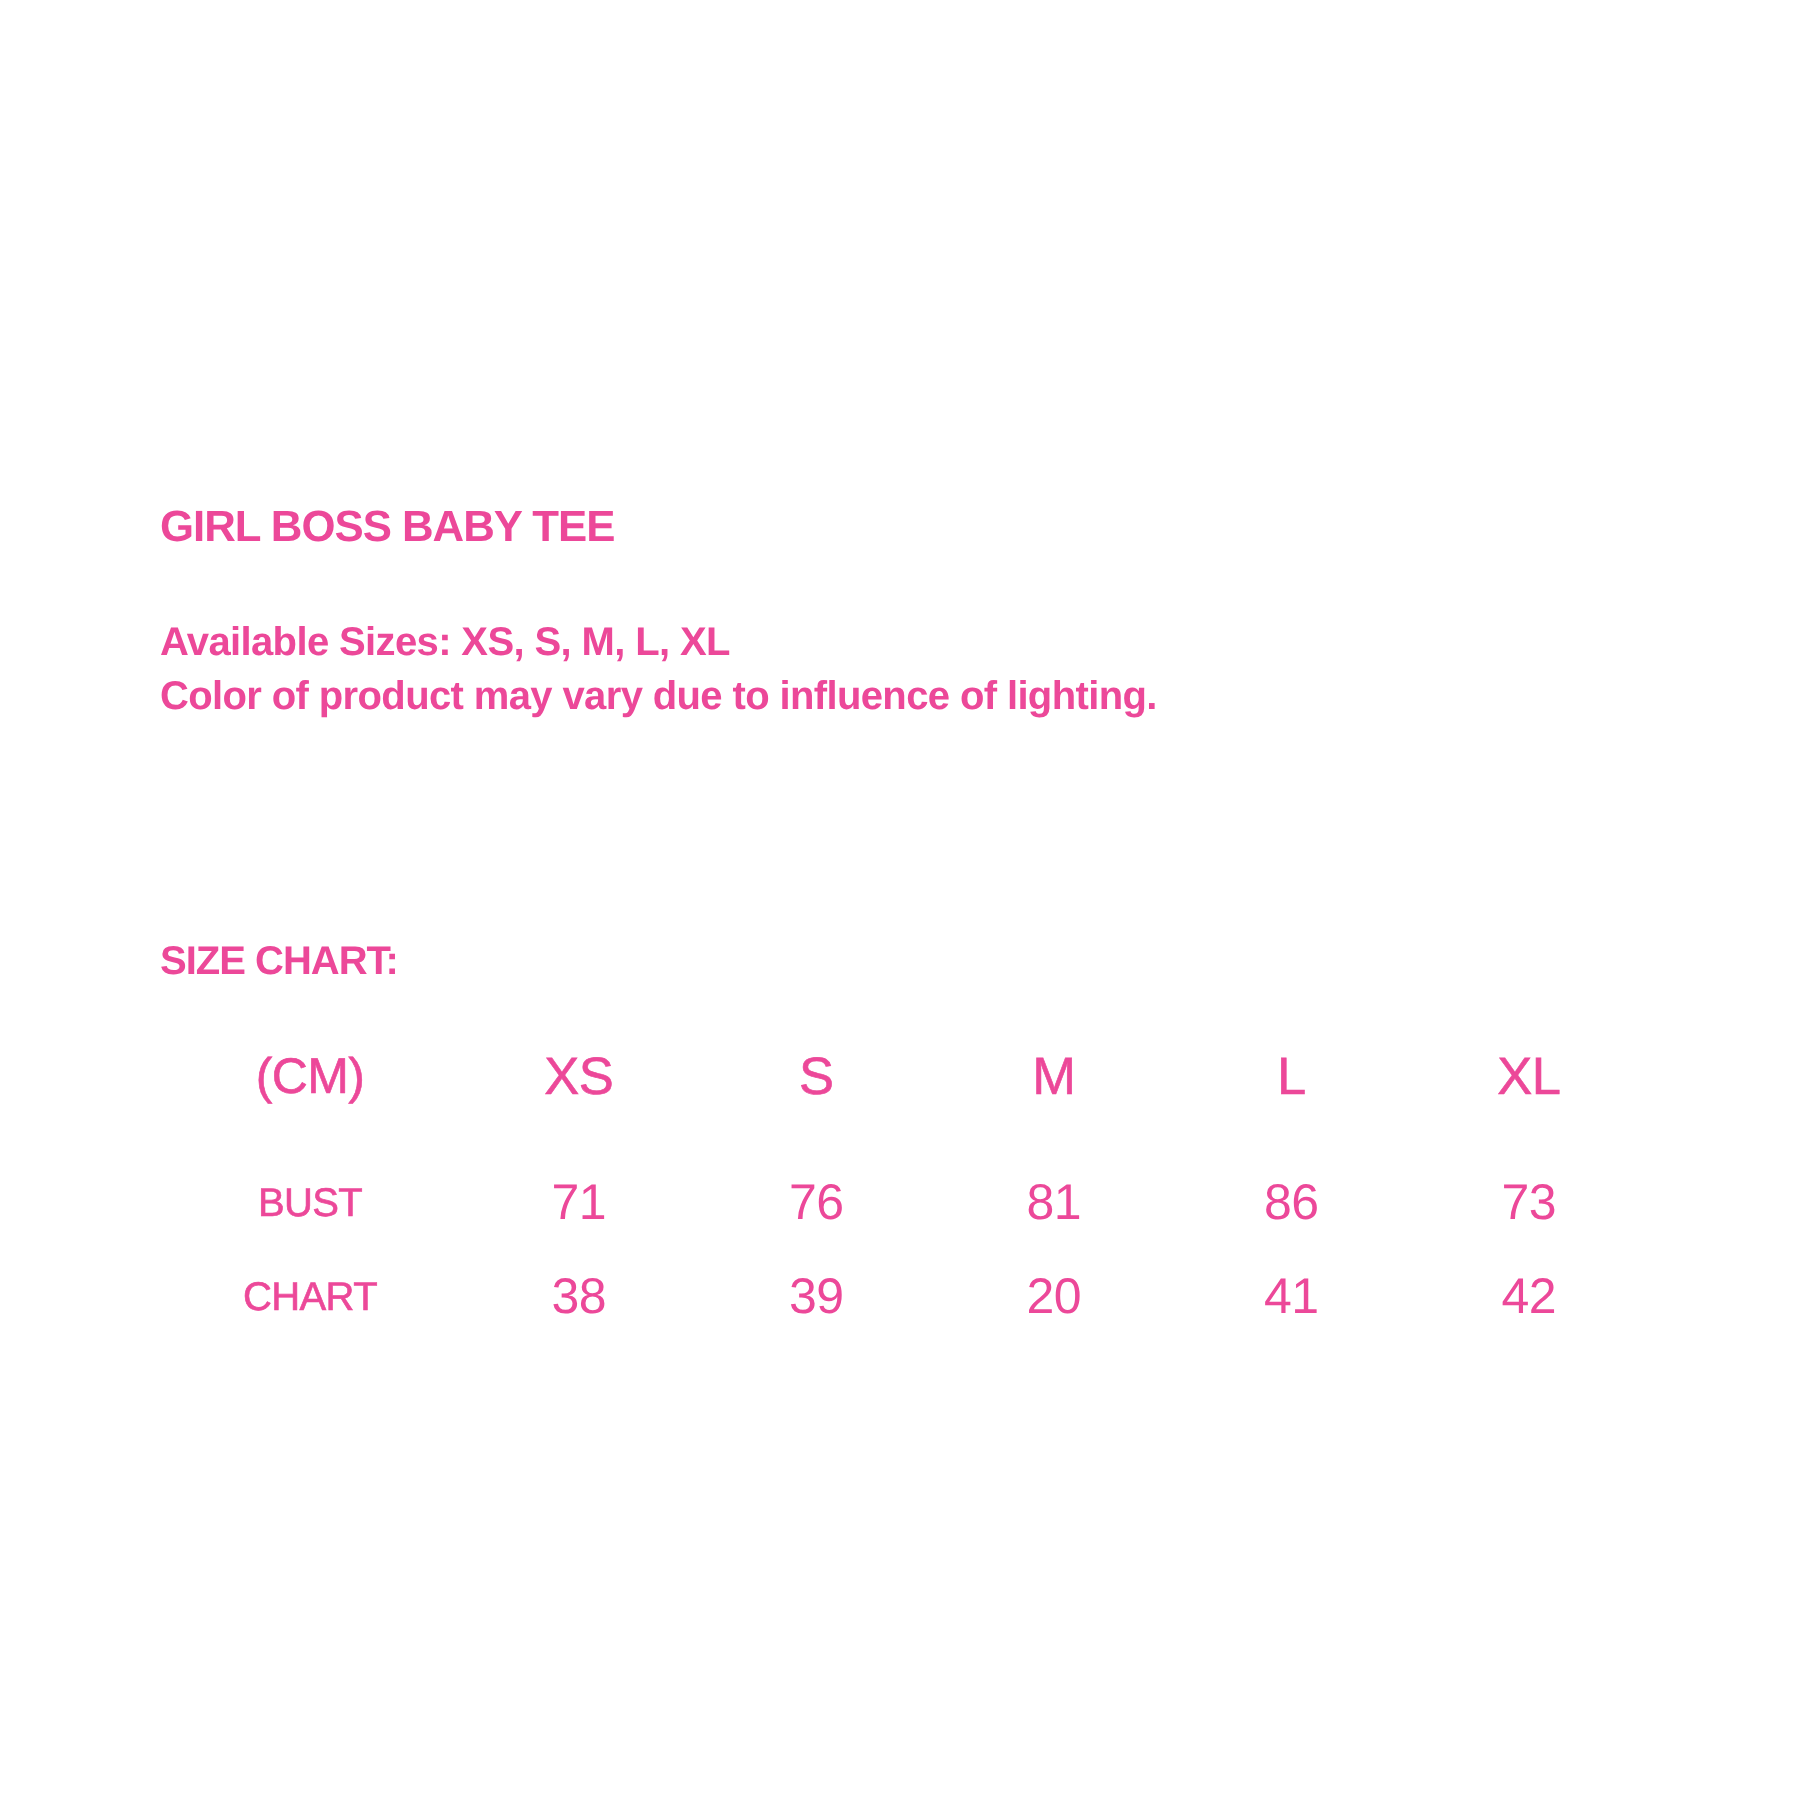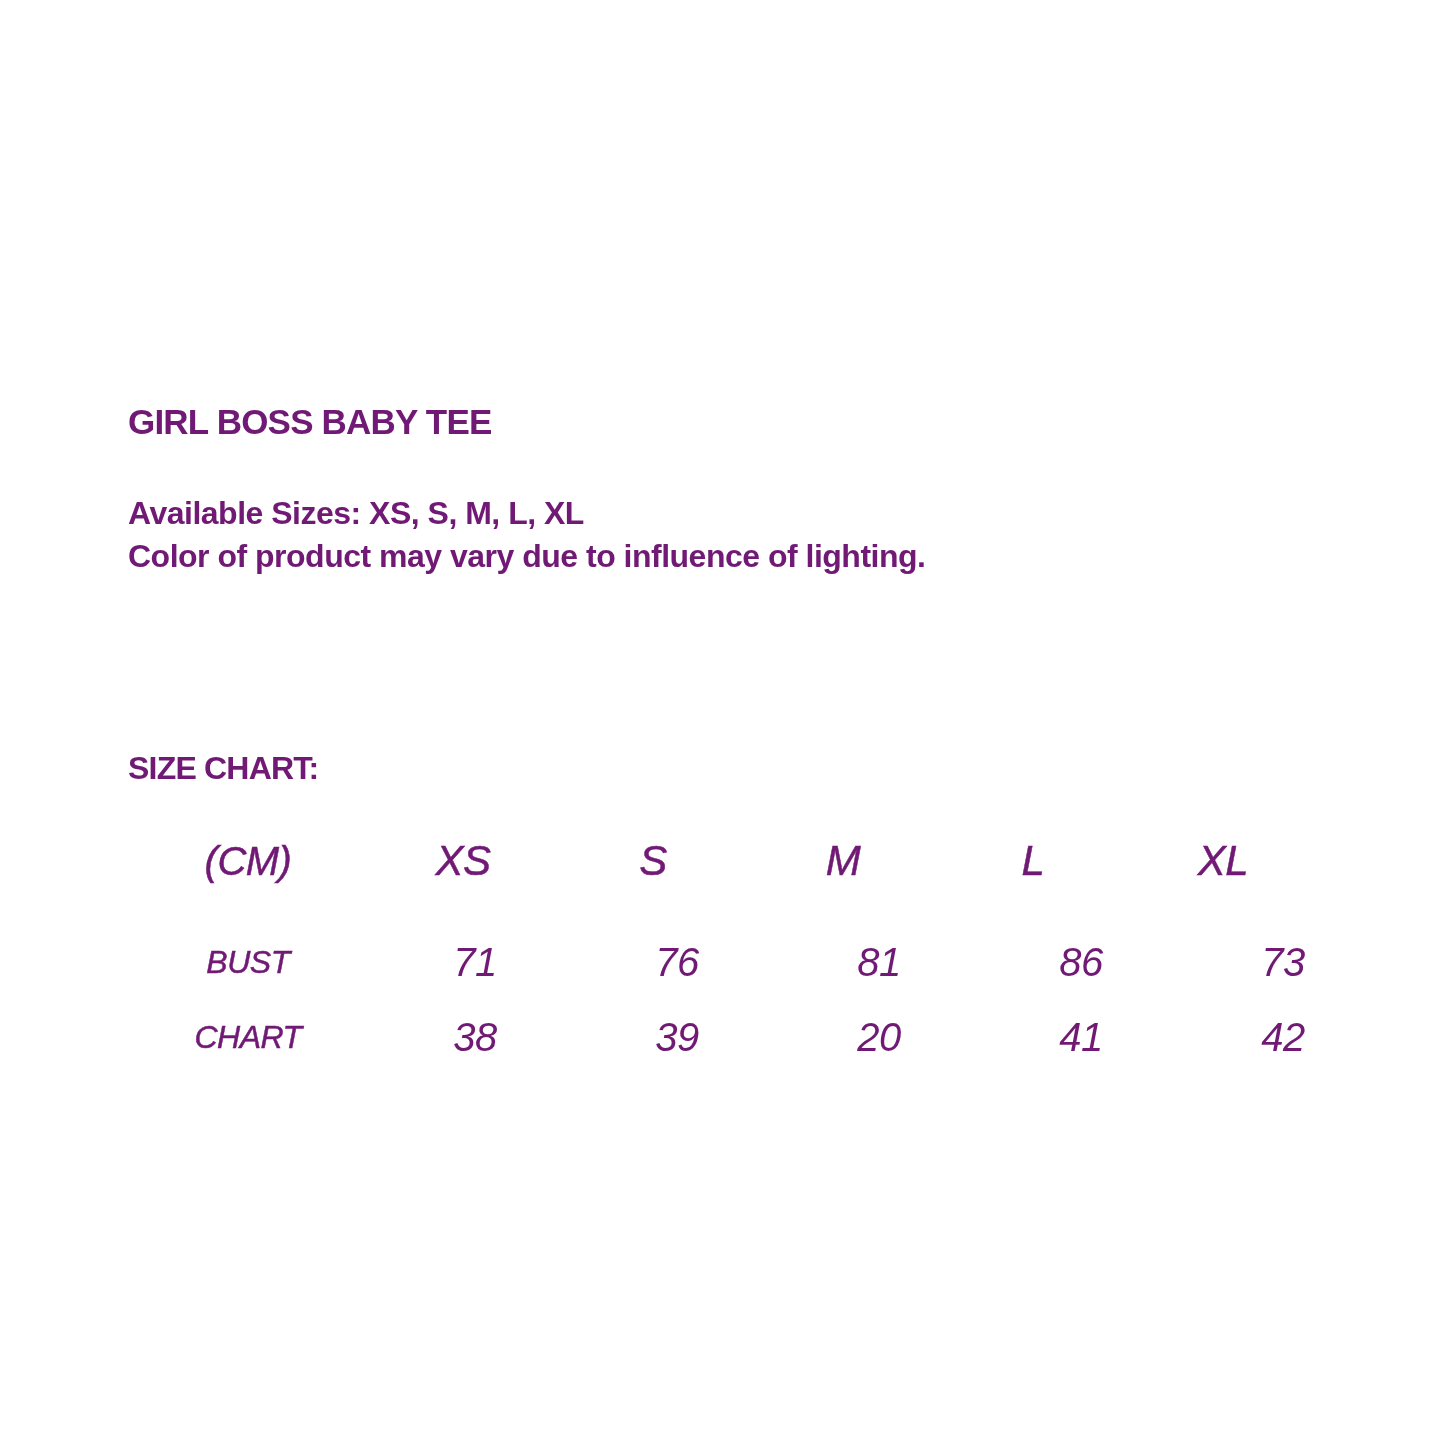--- a/index.html
+++ b/index.html
@@ -5,21 +5,21 @@
   html, body {
     margin: 0;
     padding: 0;
     background: #ffffff;
   }
   .canvas {
     position: relative;
     width: 1445px;
     height: 1251px;
     background: #ffffff;
-    color: #701a75;
+    color: #ec4899;
     font-family: "Liberation Sans", "DejaVu Sans", sans-serif;
     overflow: hidden;
   }
   .product-title {
     position: absolute;
     left: 128px;
     top: 402px;
     margin: 0;
     font-size: 35px;
     font-weight: 700;
@@ -52,39 +52,37 @@
   .chart-row {
     position: absolute;
     left: 128px;
     display: grid;
     grid-template-columns: 240px repeat(5, 190px);
     align-items: center;
   }
   .cell {
     text-align: center;
     white-space: nowrap;
-    font-style: italic;
   }
   .header-row {
     top: 837px;
     height: 46px;
     font-size: 42px;
     letter-spacing: -0.5px;
   }
   .header-row .cell,
   .row-label {
     -webkit-text-stroke: 0.5px currentColor;
   }
   .header-row .unit {
     font-size: 40px;
   }
   .data-row {
     font-size: 40px;
     letter-spacing: -0.5px;
-    gap: 12px;
   }
   .bust-row {
     top: 940px;
     height: 40px;
   }
   .length-row {
     top: 1015px;
     height: 40px;
   }
   .row-label {

